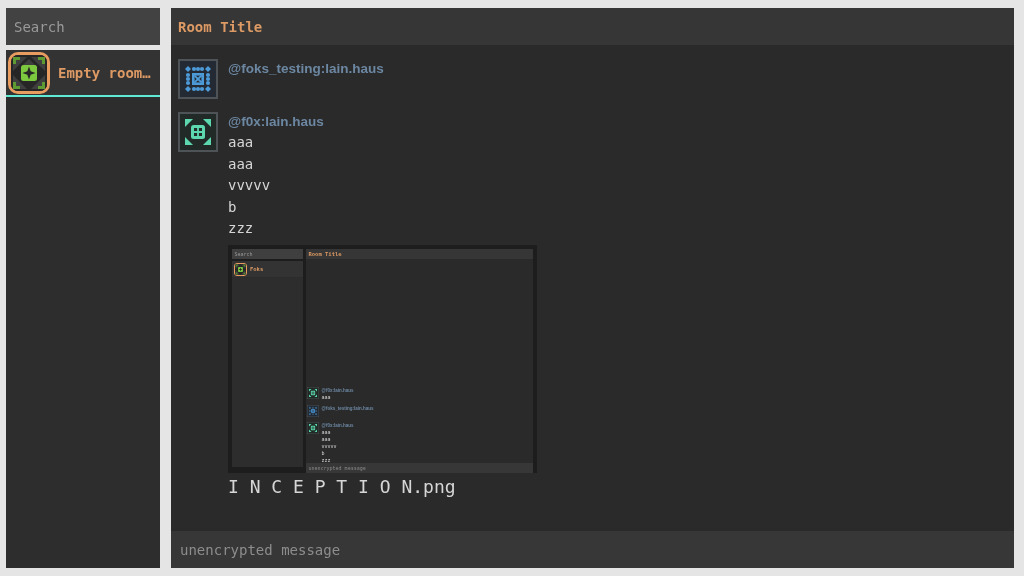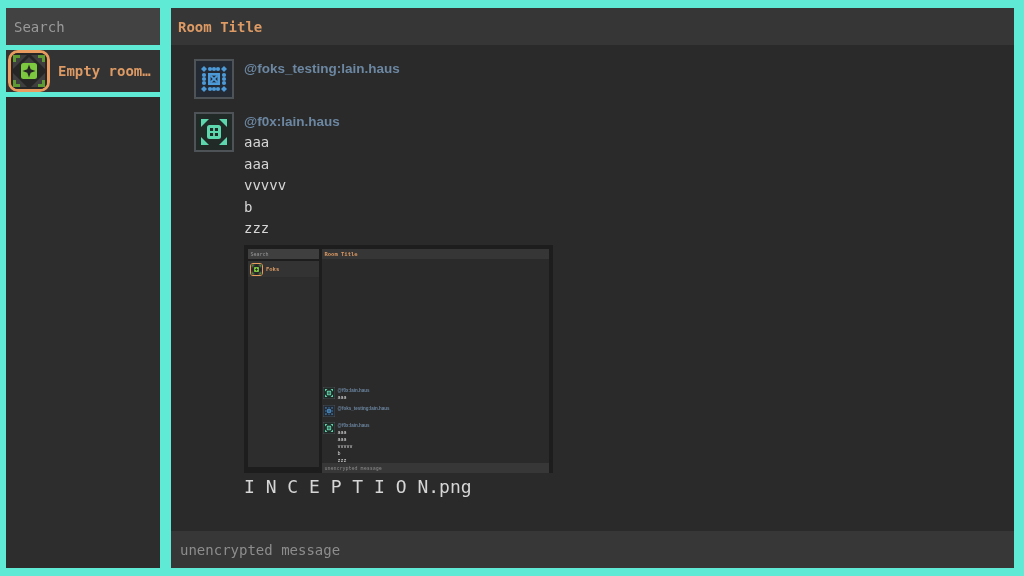--- a/index.html
+++ b/index.html
@@ -1,58 +1,58 @@
 <!DOCTYPE html>
 <html><head>
 <meta charset="utf-8">
 <style>
   * { box-sizing: border-box; }
   html,body { margin:0; padding:0; background:#111; }
   .screen {
     position:relative; width:1024px; height:576px; overflow:hidden;
-    background:#5eead4; font-family:"DejaVu Sans Mono", monospace;
+    background:#e5e5e5; font-family:"DejaVu Sans Mono", monospace;
   }
   
   .search-box {
     position:absolute; left:6px; top:8px; width:154px; height:37px;
     background:#424242; display:flex; align-items:center;
   }
   .search-box input {
     width:100%; background:transparent; border:none; outline:none;
     font-family:"DejaVu Sans Mono", monospace; font-size:14px;
     color:#bbb; padding:0 0 0 8px;
   }
   .search-box input::placeholder { color:#9a9a9a; opacity:1; }
   .sidebar {
     position:absolute; left:6px; top:50px; width:154px; height:518px;
     background:#2d2d2d;
   }
   .room-item {
     height:47px; display:flex; align-items:center; background:#333333;
-    border-bottom:5px solid #5eead4; cursor:pointer;
+    border-bottom:2px solid #5eead4; cursor:pointer;
   }
   .room-avatar {
     flex:0 0 auto; width:42px; height:42px; margin-left:2px;
     border:3px solid #e99c5f; border-radius:10px; overflow:hidden;
     background:#262626;
   }
   .room-avatar svg { display:block; width:100%; height:100%; }
   .room-name {
     margin-left:8px; color:#dd9a64; font-weight:bold; font-size:14px;
     white-space:nowrap; overflow:hidden;
   }
   
   .header-bar {
     position:absolute; left:171px; top:8px; width:843px; height:37px;
     background:#363636; display:flex; align-items:center;
   }
   .header-title { color:#dd9a64; font-weight:bold; font-size:14px; padding-left:7px; }
   .main {
     position:absolute; left:171px; top:45px; width:843px; height:486px;
-    background:#2a2a2a; padding:14px 0 0 23px; overflow:hidden;
+    background:#2a2a2a; padding:14px 0 0 7px; overflow:hidden;
   }
   .composer {
     position:absolute; left:171px; top:531px; width:843px; height:37px;
     background:#373737; display:flex; align-items:center;
   }
   .composer input {
     width:100%; background:transparent; border:none; outline:none;
     font-family:"DejaVu Sans Mono", monospace; font-size:14px;
     color:#bbb; padding:0 0 0 9px;
   }

